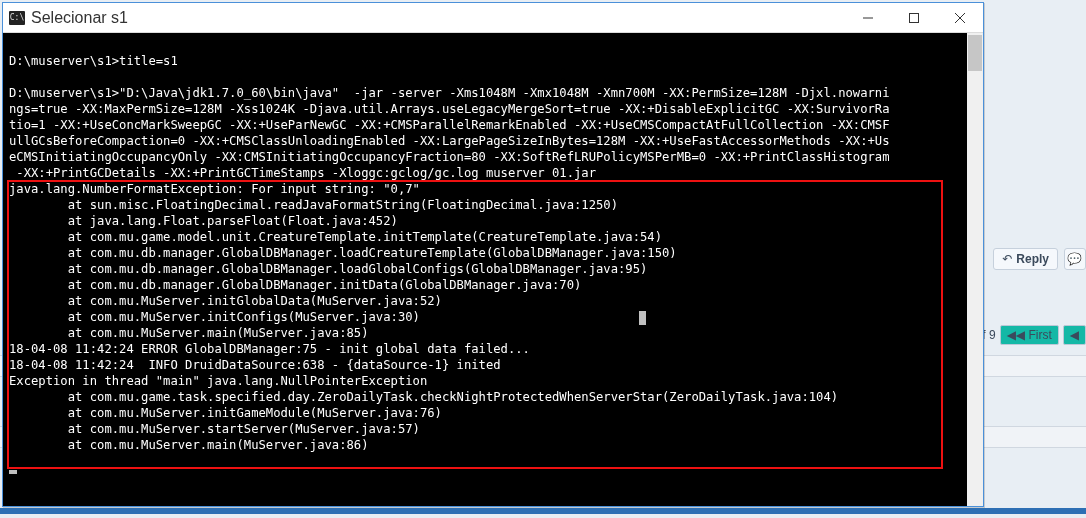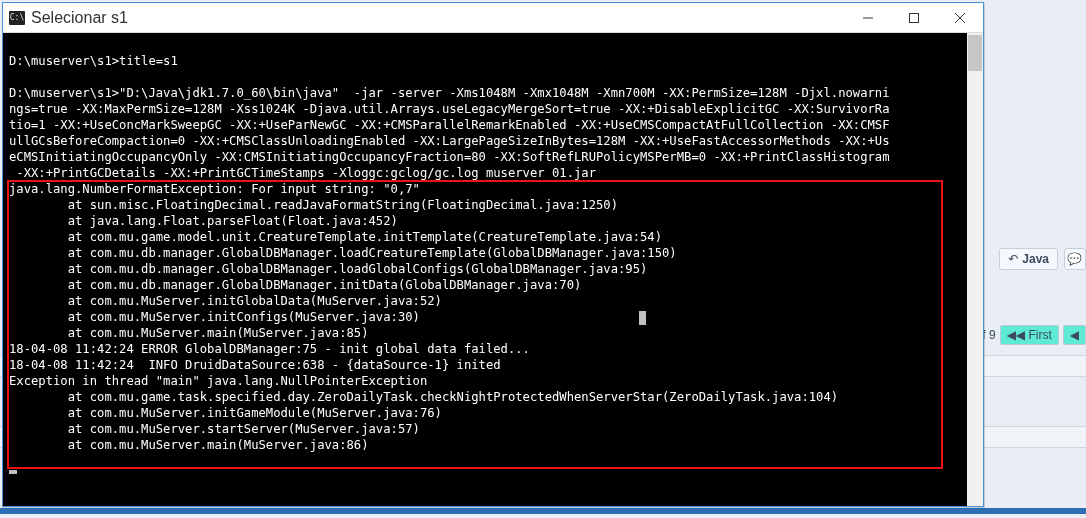--- a/index.html
+++ b/index.html
@@ -17,21 +17,21 @@
     border:1px solid #c6d0dc;
     border-radius:3px;
     padding:3px 8px;
     font-size:12px;
     color:#3b4a5c;
     display:flex;
     align-items:center;
     gap:4px;
   }
   .bg-pager { position:absolute; right:0; top:325px; display:flex; gap:4px; align-items:center; font-size:12px; color:#3b4a5c;}
-  .pager-box { border:1px solid #bcc8d6; padding:2px 6px; background:#5eead4; border-radius:2px;}
+  .pager-box { border:1px solid #bcc8d6; padding:2px 6px; background:#14b8a6; border-radius:2px;}
   .bg-strip { position:absolute; left:0; right:0; height:22px; background:#f0f3f7; border-top:1px solid #d0d7e0; border-bottom:1px solid #d0d7e0;}
   .bg-strip.s1{ top:355px;}
   .bg-strip.s2{ top:426px;}
   .bot-bar { position:absolute; left:0; right:0; bottom:4px; height:6px; background:#2d6fb4;}
 
   
   .win {
     position:absolute;
     left:2px; top:2px;
     width:982px; height:505px;
@@ -108,21 +108,21 @@
     width:7px; height:14px;
     background:#c0c0c0;
   }
 </style>
 </head>
 <body>
 
 <div class="bg-forum">
   <div class="bg-btn">
     <span>↶</span>
-    <b>Java</b>
+    <b>Reply</b>
   </div>
   <div class="bg-btn" style="width:22px;justify-content:center;">
     <span>💬</span>
   </div>
 </div>
 <div class="bg-pager">
   <span>f 9</span>
   <span class="pager-box">
     <span>◀◀</span>
     <span>First</span>

